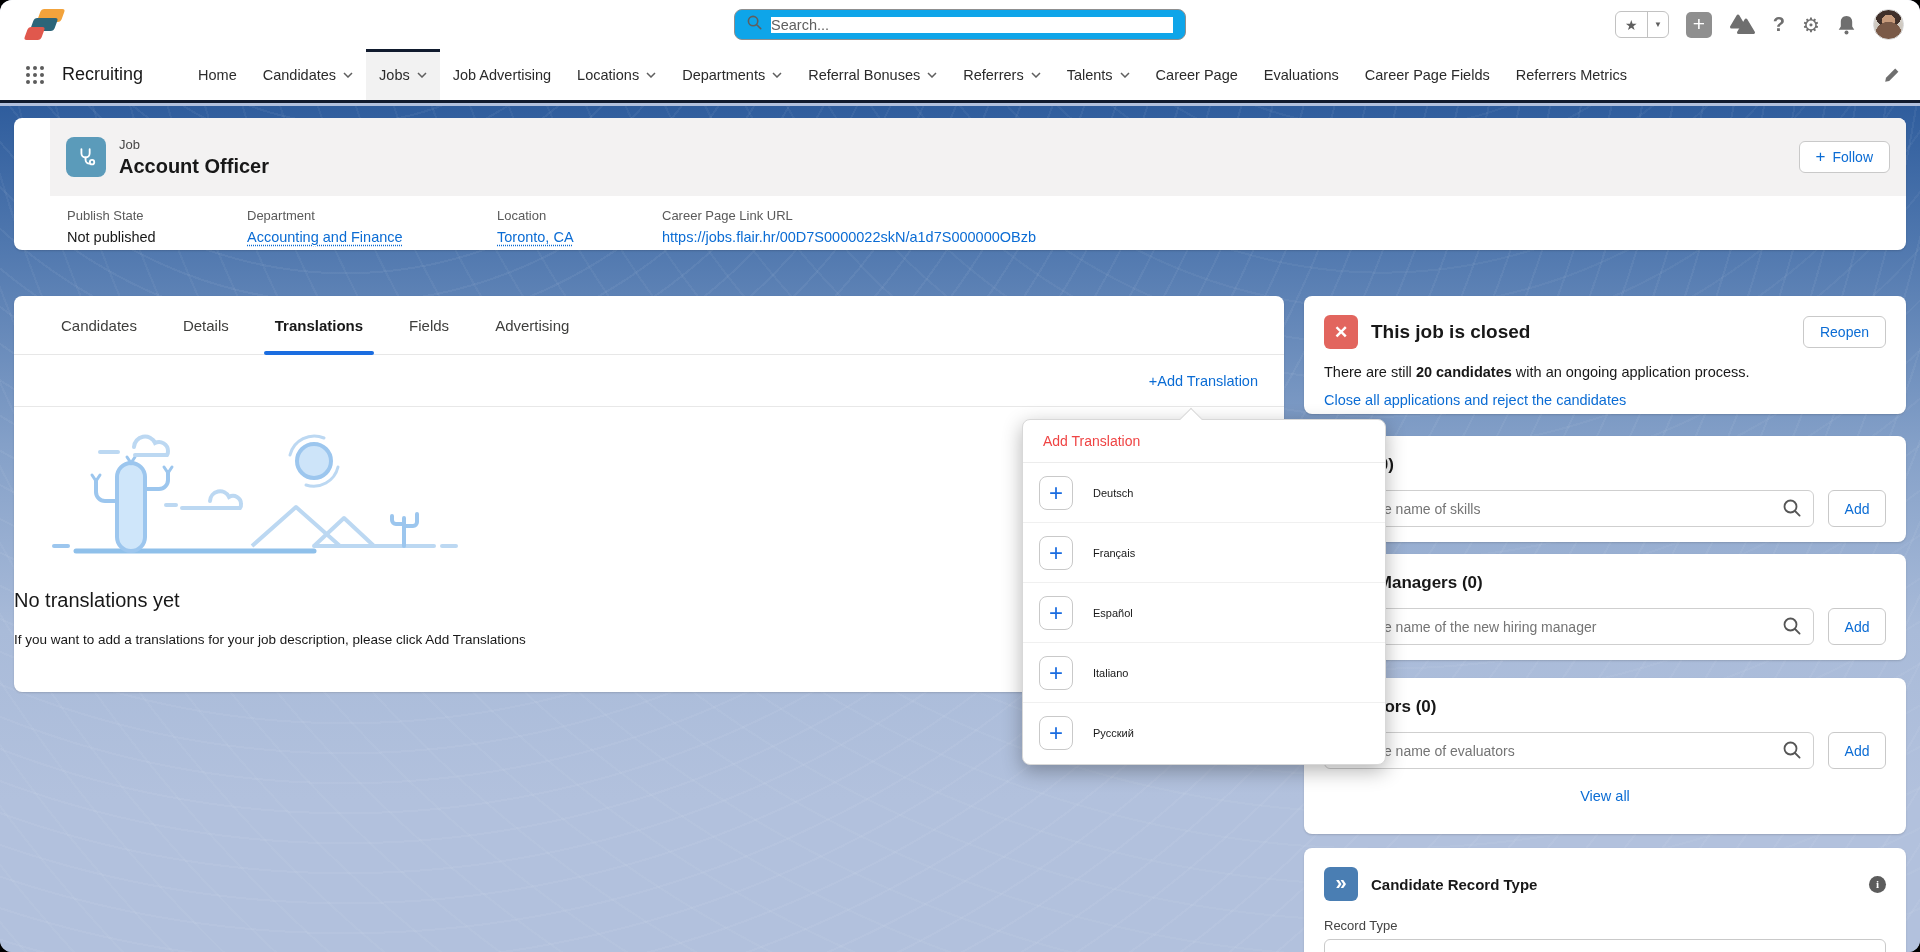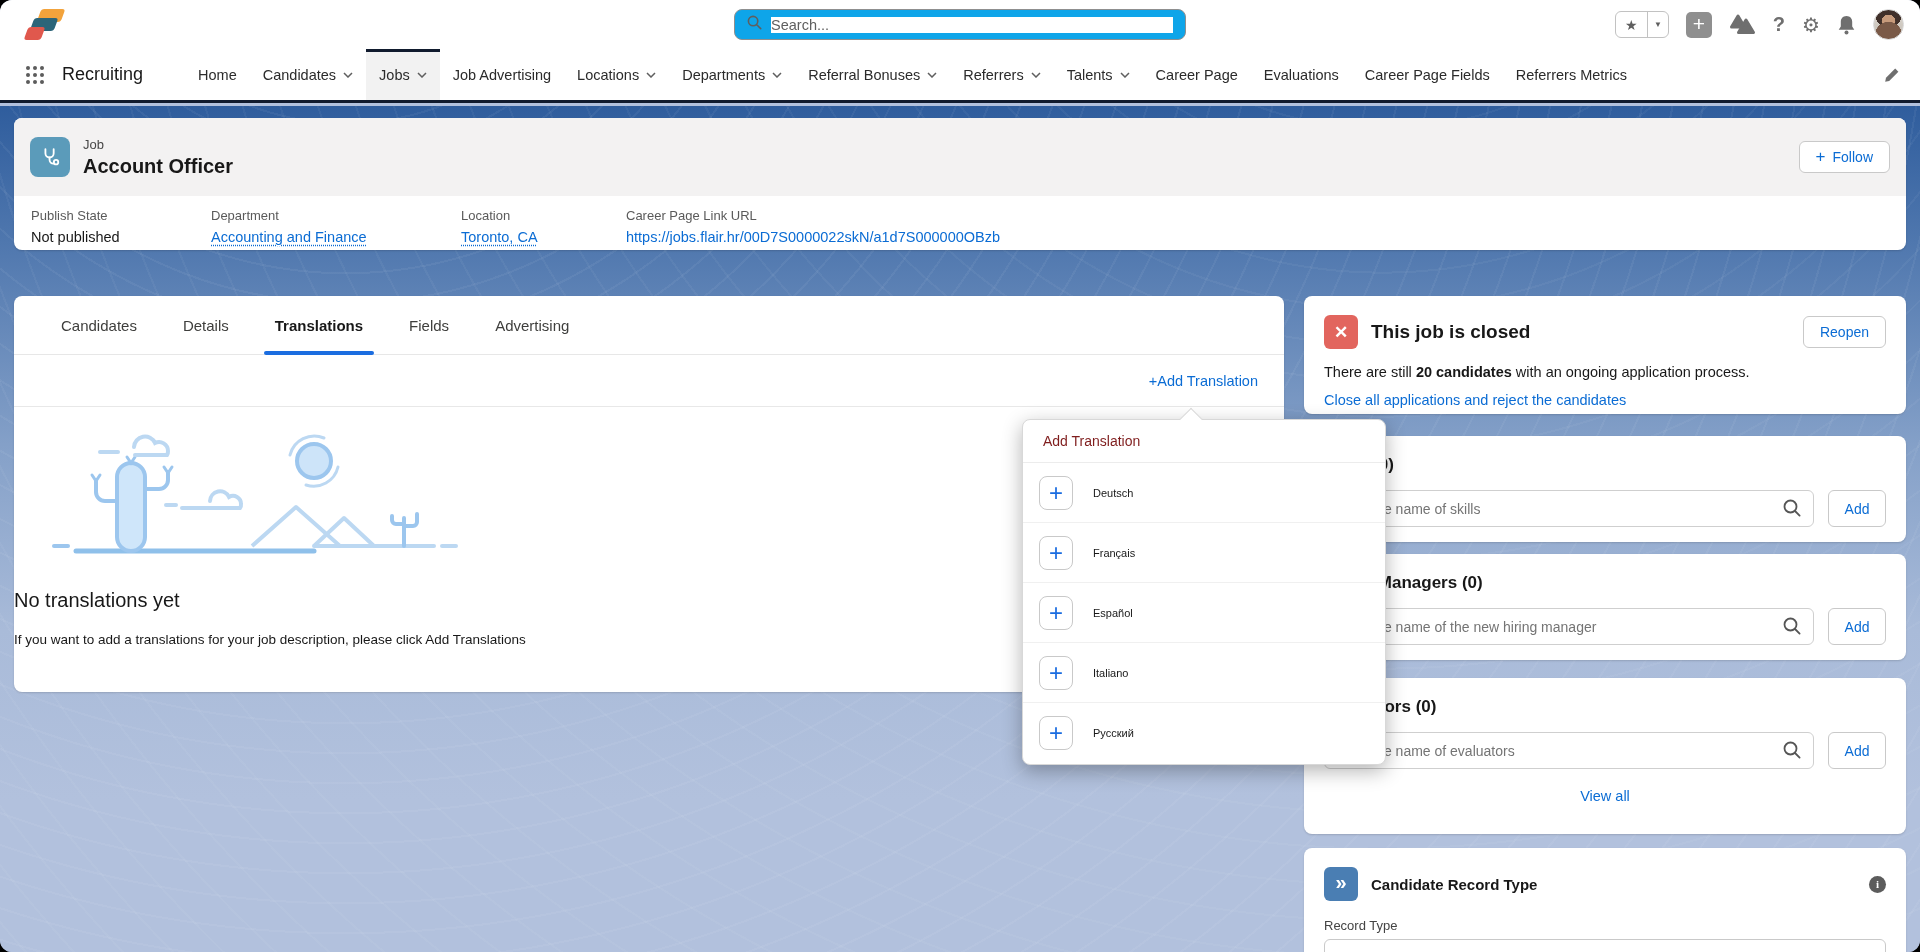--- a/index.html
+++ b/index.html
@@ -51,21 +51,21 @@
   
   .page { position:absolute; top:106px; left:0; right:0; bottom:0;
           background:
             repeating-radial-gradient(circle at 18% -30%, rgba(255,255,255,.05) 0 2px, transparent 2px 30px),
             repeating-radial-gradient(circle at 72% -40%, rgba(255,255,255,.045) 0 2px, transparent 2px 36px),
             linear-gradient(180deg,#2f5d9d 0%, #4f77ae 16%, #84a0c8 40%, #a9bbd9 62%, #b2c1dd 82%, #b2c1dd 100%); }
 
   .card { background:#fff; border-radius:8px; box-shadow:0 1px 2px rgba(0,0,0,.15); }
 
   
-  .hl { position:absolute; left:14px; right:14px; top:12px; height:132px; overflow:hidden; }
+  .hl { position:absolute; left:14px; right:14px; top:12px; height:132px; overflow:hidden;padding-left:36px; }
   .hl-top { height:78px; background:#f3f2f2; display:flex; align-items:center; padding:0 16px; }
   .obj-icon { width:40px; height:40px; border-radius:8px; background:#5b9bba; display:flex; align-items:center;
               justify-content:center; margin-right:13px; }
   .hl-entity { font-size:13px; color:#464646; margin-bottom:3px; }
   .hl-title { font-size:20px; font-weight:700; color:#181818; }
   .hl-actions { margin-left:auto; display:flex; align-items:center; gap:12px; }
   .btn { height:32px; border:1px solid #c9c9c9; background:#fff; color:#0b6cd4; border-radius:6px;
          font-size:14px; padding:0 16px; display:flex; align-items:center; gap:7px; cursor:pointer; font-family:inherit; }
   .btn-group { display:flex; }
   .btn-group .btn { border-radius:0; border-right-width:0; }
@@ -90,21 +90,21 @@
              border-bottom:1px solid #e8e8e8; font-size:14.5px; }
   .empty { display:flex; flex-direction:column; padding-top:18px; }
   .empty-title { margin-top:24px; font-size:20px; font-weight:500; color:#181818; }
   .empty-sub { margin-top:20px; font-size:13.5px; color:#181818; }
 
   
   .popover { position:absolute; left:1022px; top:313px; width:364px; height:346px; background:#fff;
              border:1px solid #d8d8d8; border-radius:8px; box-shadow:0 6px 20px rgba(0,0,0,.30); z-index:40; }
   .nubbin { position:absolute; top:-9px; left:160px; width:16px; height:16px; background:#fff;
             transform:rotate(45deg); border-left:1px solid #d8d8d8; border-top:1px solid #d8d8d8; }
-  .pop-hd { padding:13px 20px; font-size:14px; color:#7f1d1d; border-bottom:1px solid #ececec; }
+  .pop-hd { padding:13px 20px; font-size:14px; color:#ef4444; border-bottom:1px solid #ececec; }
   .pop-item { height:60px; display:flex; align-items:center; padding-left:16px; gap:20px;
               border-bottom:1px solid #f0f0f0; cursor:pointer; }
   .pop-item:last-child { border-bottom:none; }
   .plusbtn { width:34px; height:34px; border:1px solid #c9c9c9; border-radius:8px; background:#fff;
              color:#1b6de0; font-size:24px; font-weight:300; display:flex; align-items:center;
              justify-content:center; line-height:1; cursor:pointer; }
   .pop-item .lang { font-size:11px; color:#181818; }
 
   
   .sidebar { position:absolute; left:1304px; width:602px; top:190px; }

